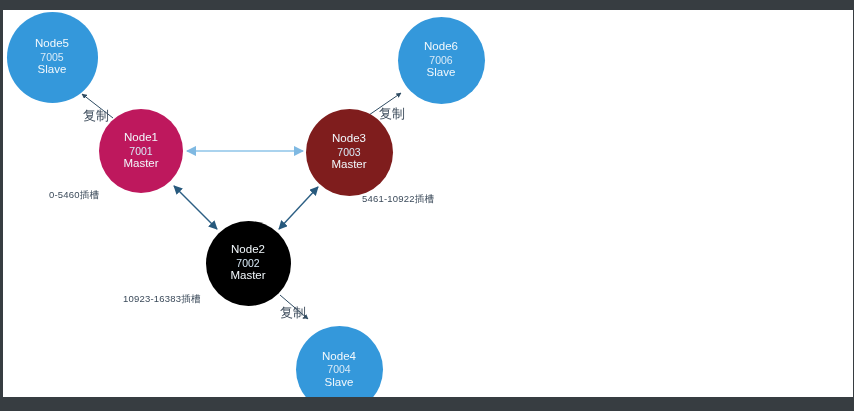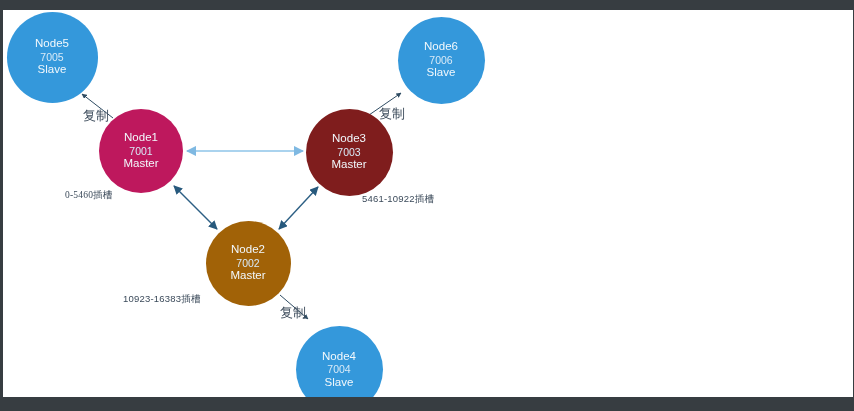--- a/index.html
+++ b/index.html
@@ -125,33 +125,33 @@
       <div class="node-port">7006</div>
       <div class="node-role">Slave</div>
     </div>
 
     <div class="node-circle" style="width: 87px; height: 87px; left: 302.5px; top: 98.5px; background: #7f1d1d;">
       <div class="node-name">Node3</div>
       <div class="node-port">7003</div>
       <div class="node-role">Master</div>
     </div>
 
-    <div class="node-circle" style="width: 85px; height: 85px; left: 202.5px; top: 210.5px; background: #a16207;">
+    <div class="node-circle" style="width: 85px; height: 85px; left: 202.5px; top: 210.5px; background: #000000;">
       <div class="node-name">Node2</div>
       <div class="node-port">7002</div>
       <div class="node-role">Master</div>
     </div>
 
     <div class="node-circle" style="width: 87px; height: 87px; left: 292.5px; top: 316px; background: rgb(52, 152, 219);">
       <div class="node-name">Node4</div>
       <div class="node-port">7004</div>
       <div class="node-role">Slave</div>
     </div>
 
-    <div class="edge-label slot-label" style="left: 62px; top: 179px; color: rgb(59, 74, 90); font-family: Liberation Serif, serif;">0-5460插槽</div>
+    <div class="edge-label slot-label" style="left: 46px; top: 179px; color: rgb(59, 74, 90);">0-5460插槽</div>
     <div class="edge-label slot-label" style="left: 359px; top: 183px; color: rgb(59, 74, 90);">5461-10922插槽</div>
     <div class="edge-label slot-label" style="left: 120px; top: 283px; color: rgb(59, 74, 90);">10923-16383插槽</div>
 
     <div class="edge-label repl-label" style="left: 80px; top: 97px; color: rgb(59, 74, 90);">复制</div>
     <div class="edge-label repl-label" style="left: 376px; top: 95px; color: rgb(59, 74, 90);">复制</div>
     <div class="edge-label repl-label" style="left: 277px; top: 294px; color: rgb(59, 74, 90);">复制</div>
 
   </div>
 </div>
 

